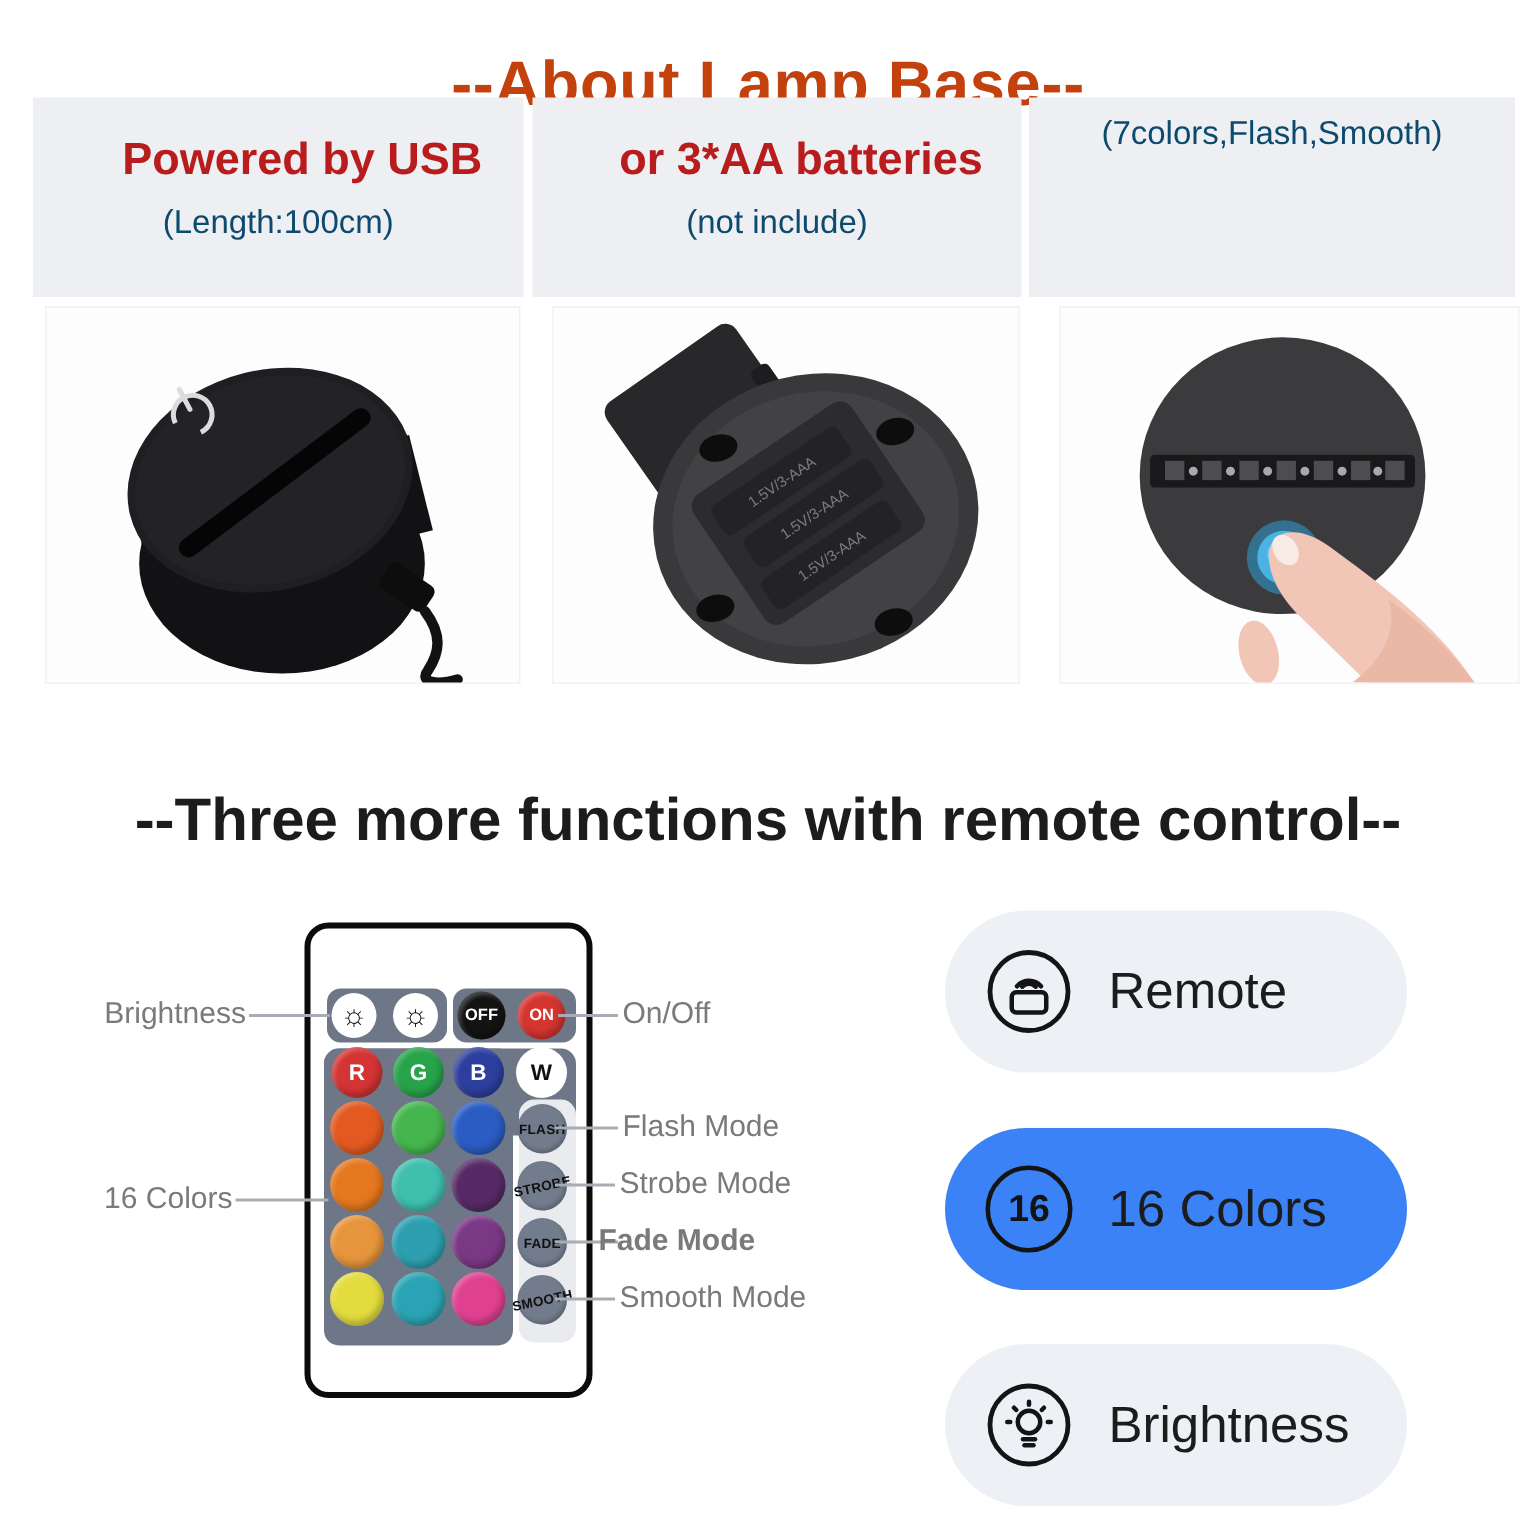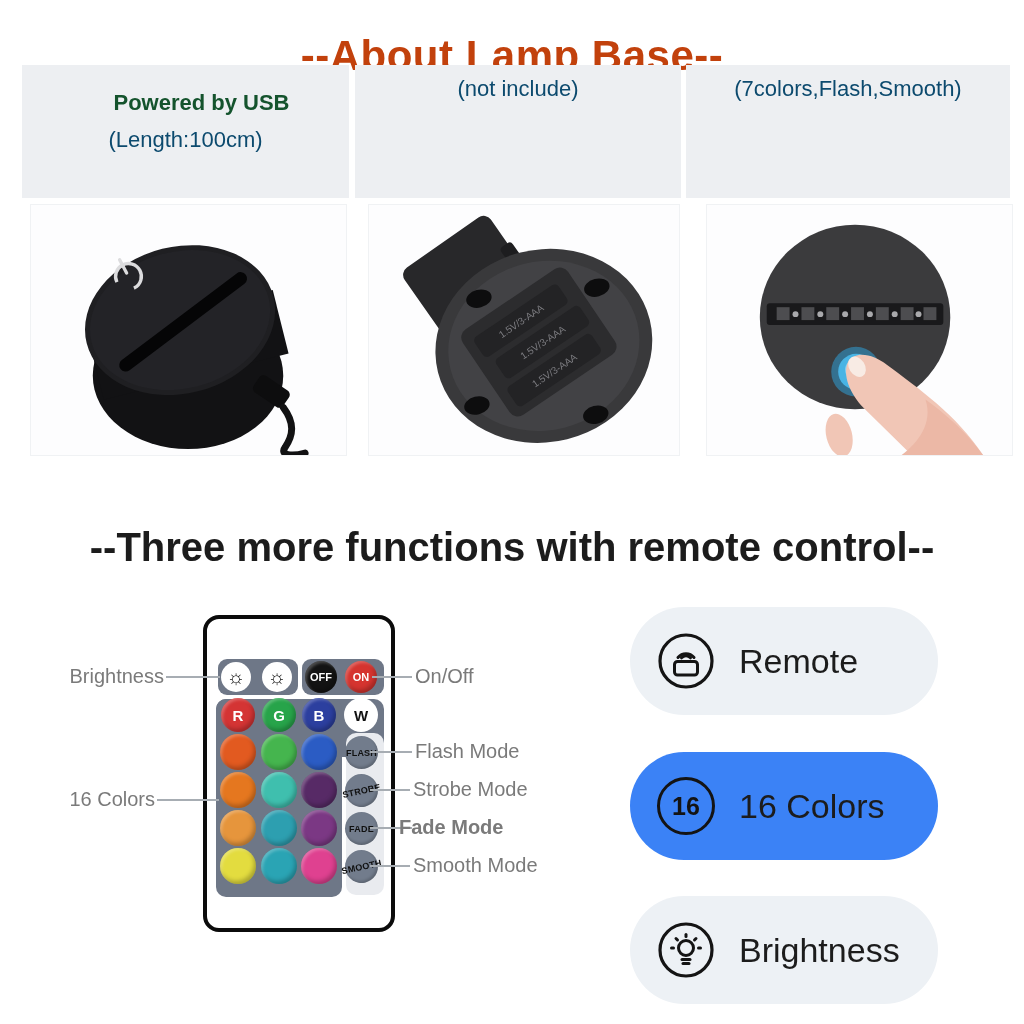--- a/index.html
+++ b/index.html
@@ -16,21 +16,21 @@
   }
   .section-title{
     left:0;top:492px;width:1024px;text-align:center;
     font-size:40px;font-weight:600;color:#1c1c1c;
   }
   
   .panel-header{top:65px;height:133px;background:#edeff2;text-align:center;}
   .ph1{left:22px;width:327px;}
   .ph2{left:355px;width:326px;}
   .ph3{left:686px;width:324px;}
-  .panel-title{margin-top:25px;font-size:22px;font-weight:600;color:#14532d;padding-left:32px;}
+  .panel-title{margin-top:25px;font-size:30px;font-weight:600;color:#b91c1c;padding-left:32px;}
   .panel-sub{margin-top:11px;font-size:22px;font-weight:400;color:#0c4a6e;}
   .photo{top:204px;height:252px;background:#fdfdfe;border:1px solid #f0f2f4;box-sizing:border-box;}
   .photo1{left:30px;width:317px;}
   .photo2{left:368px;width:312px;}
   .photo3{left:706px;width:307px;}
   .photo svg{display:block;width:100%;height:100%;}
   
   .remote-body{
     left:203px;top:615px;width:192px;height:317px;box-sizing:border-box;
     background:#ffffff;border:4px solid #0b0b0b;border-radius:16px;z-index:1;
@@ -73,20 +73,21 @@
 </head>
 <body>
 
 <h1 class="abs page-title">--About Lamp Base--</h1>
 
 <div class="abs panel-header ph1" style="background-color: rgb(237, 239, 242);">
   <div class="panel-title">Powered by USB</div>
   <div class="panel-sub">(Length:100cm)</div>
 </div>
 <div class="abs panel-header ph2" style="background-color: rgb(237, 239, 242);">
+  <div class="panel-title">or 3*AA batteries</div>
   <div class="panel-sub">(not include)</div>
 </div>
 <div class="abs panel-header ph3" style="background-color: rgb(237, 239, 242);">
   <div class="panel-sub">(7colors,Flash,Smooth)</div>
 </div>
 
 <div class="abs photo photo1">
   <svg viewBox="0 0 317 252">
     <ellipse cx="158" cy="172" rx="96" ry="74" fill="#121214"></ellipse>
     <rect x="62" y="108" width="192" height="66" fill="#121214" transform="rotate(-14 158 140)"></rect>

